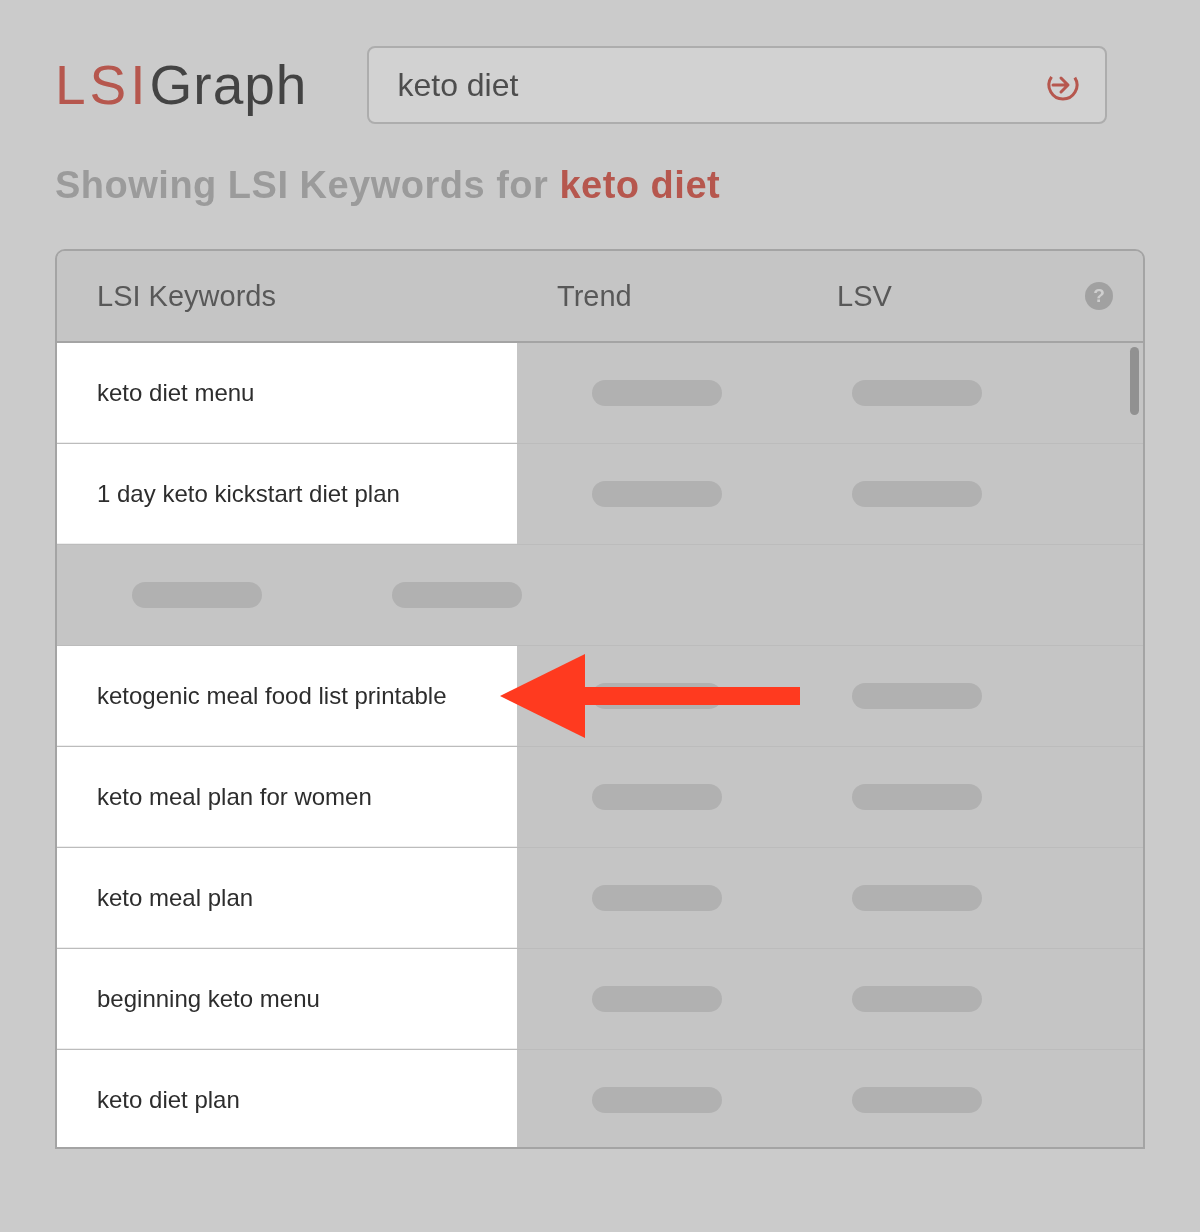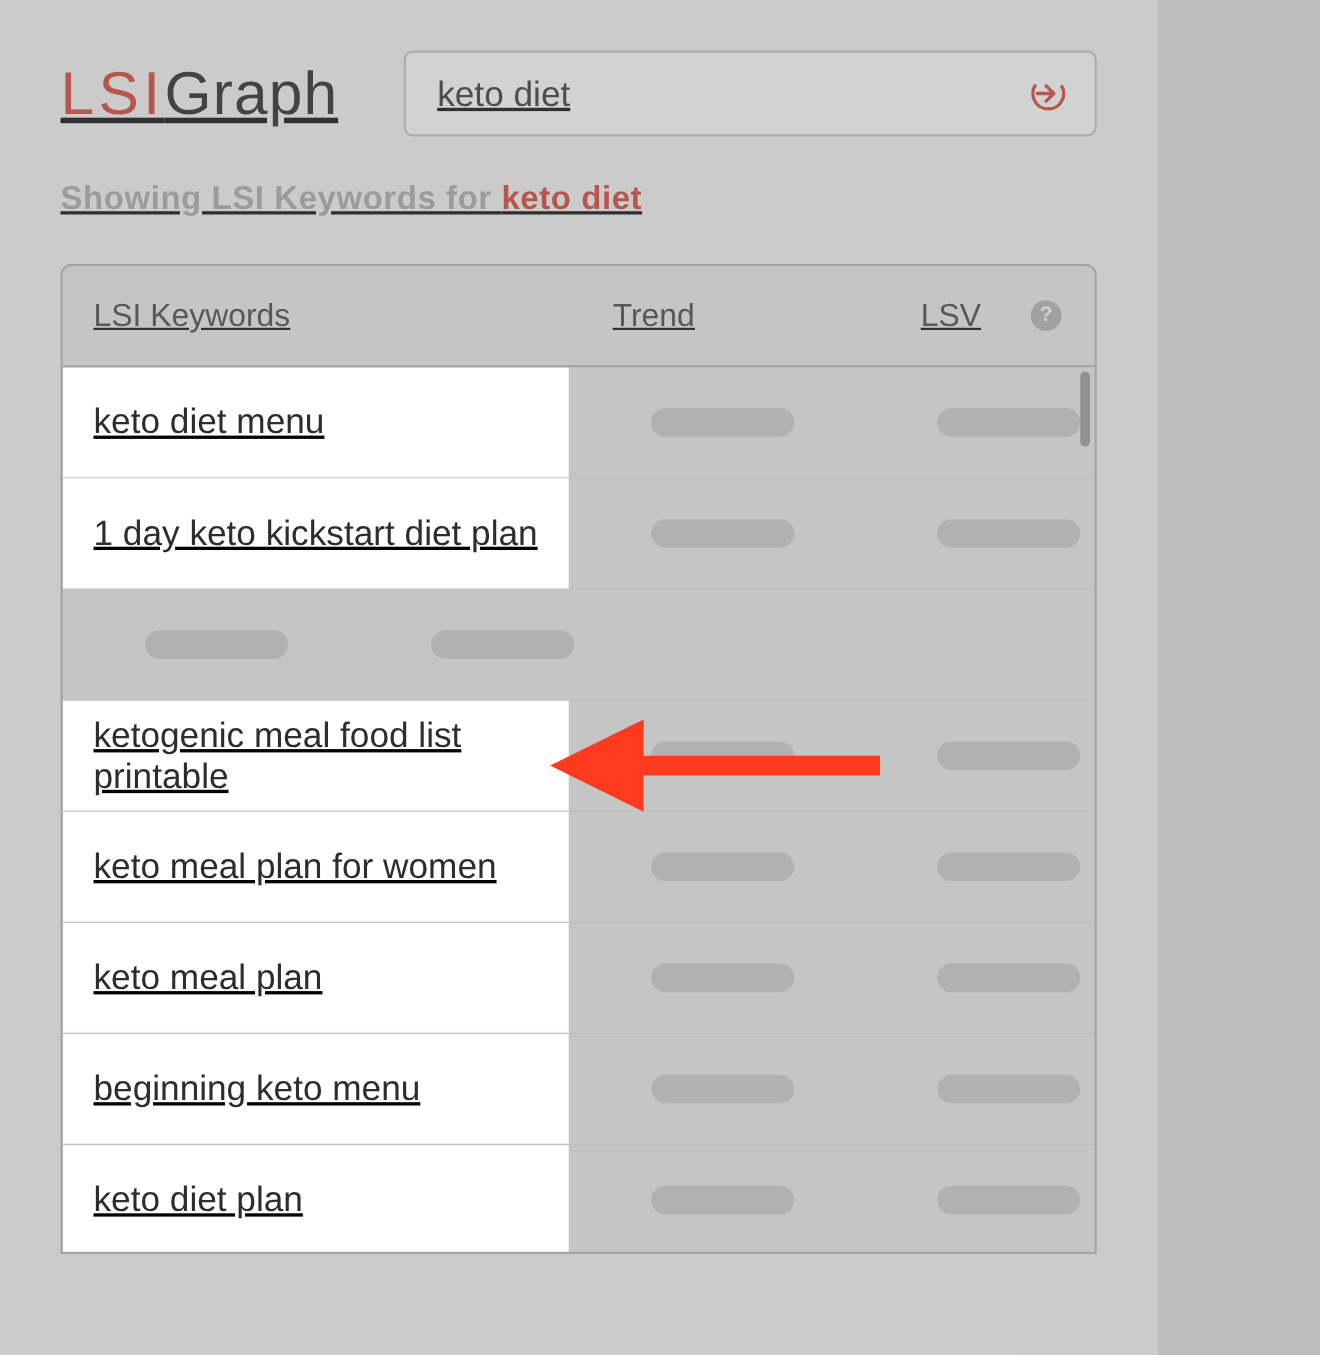--- a/index.html
+++ b/index.html
@@ -9,24 +9,23 @@
     overflow: hidden;
   }
   body {
     background: #bdbdbd;
     font-family: -apple-system, "Helvetica Neue", Arial, sans-serif;
     position: relative;
   }
   .page {
     position: absolute;
     top: 0; left: 0;
-    width: 1052px;
+    width: 1200px;
     height: 1232px;
     background: #dfdfdf;
-    text-decoration: underline;
   }
   .overlay {
     position: absolute;
     inset: 0;
     background: rgba(160,160,160,0.30);
     pointer-events: none;
     z-index: 20;
   }
   .header {
     display: flex;
@@ -63,21 +62,21 @@
     outline: none;
   }
   .submit-icon {
     color: #c0392b;
     display: flex;
     align-items: center;
     cursor: pointer;
   }
   .subheading {
     padding: 40px 55px 0 55px;
-    font-size: 30px;
+    font-size: 38px;
     font-weight: 700;
     color: #9a9a9a;
     letter-spacing: 0.5px;
   }
   .subheading .highlight {
     color: #c0392b;
   }
   .table-wrap {
     margin: 42px 55px 0 55px;
     border: 2px solid #a6a6a6;
@@ -90,21 +89,21 @@
   .table-head {
     display: flex;
     align-items: center;
     height: 92px;
     border-bottom: 2px solid #a6a6a6;
     font-size: 29px;
     color: #3a3a3a;
     position: relative;
     background: #d6d6d6;
   }
-  .col-kw { flex: 0 0 500px; padding-left: 28px; }
+  .col-kw { flex: 0 0 500px; padding-left: 40px; }
   .col-trend { flex: 0 0 280px; text-align: left; }
   .col-lsv { flex: 0 0 240px; text-align: left; }
   .help-icon {
     position: absolute;
     right: 30px;
     top: 50%;
     transform: translateY(-50%);
     width: 28px;
     height: 28px;
     border-radius: 50%;
@@ -121,21 +120,21 @@
   .table-body {
     position: relative;
     height: 808px;
     overflow: hidden;
   }
   .row {
     display: flex;
     align-items: center;
     height: 101px;
     border-bottom: 1px solid #c9c9c9;
-    font-size: 32px;
+    font-size: 24px;
     color: #2d2d2d;
     background: #d6d6d6;
   }
   .row .col-kw {
     background: #ffffff;
     height: 100%;
     display: flex;
     align-items: center;
     border-bottom: 1px solid #eeeeee;
     flex: 0 0 460px;

